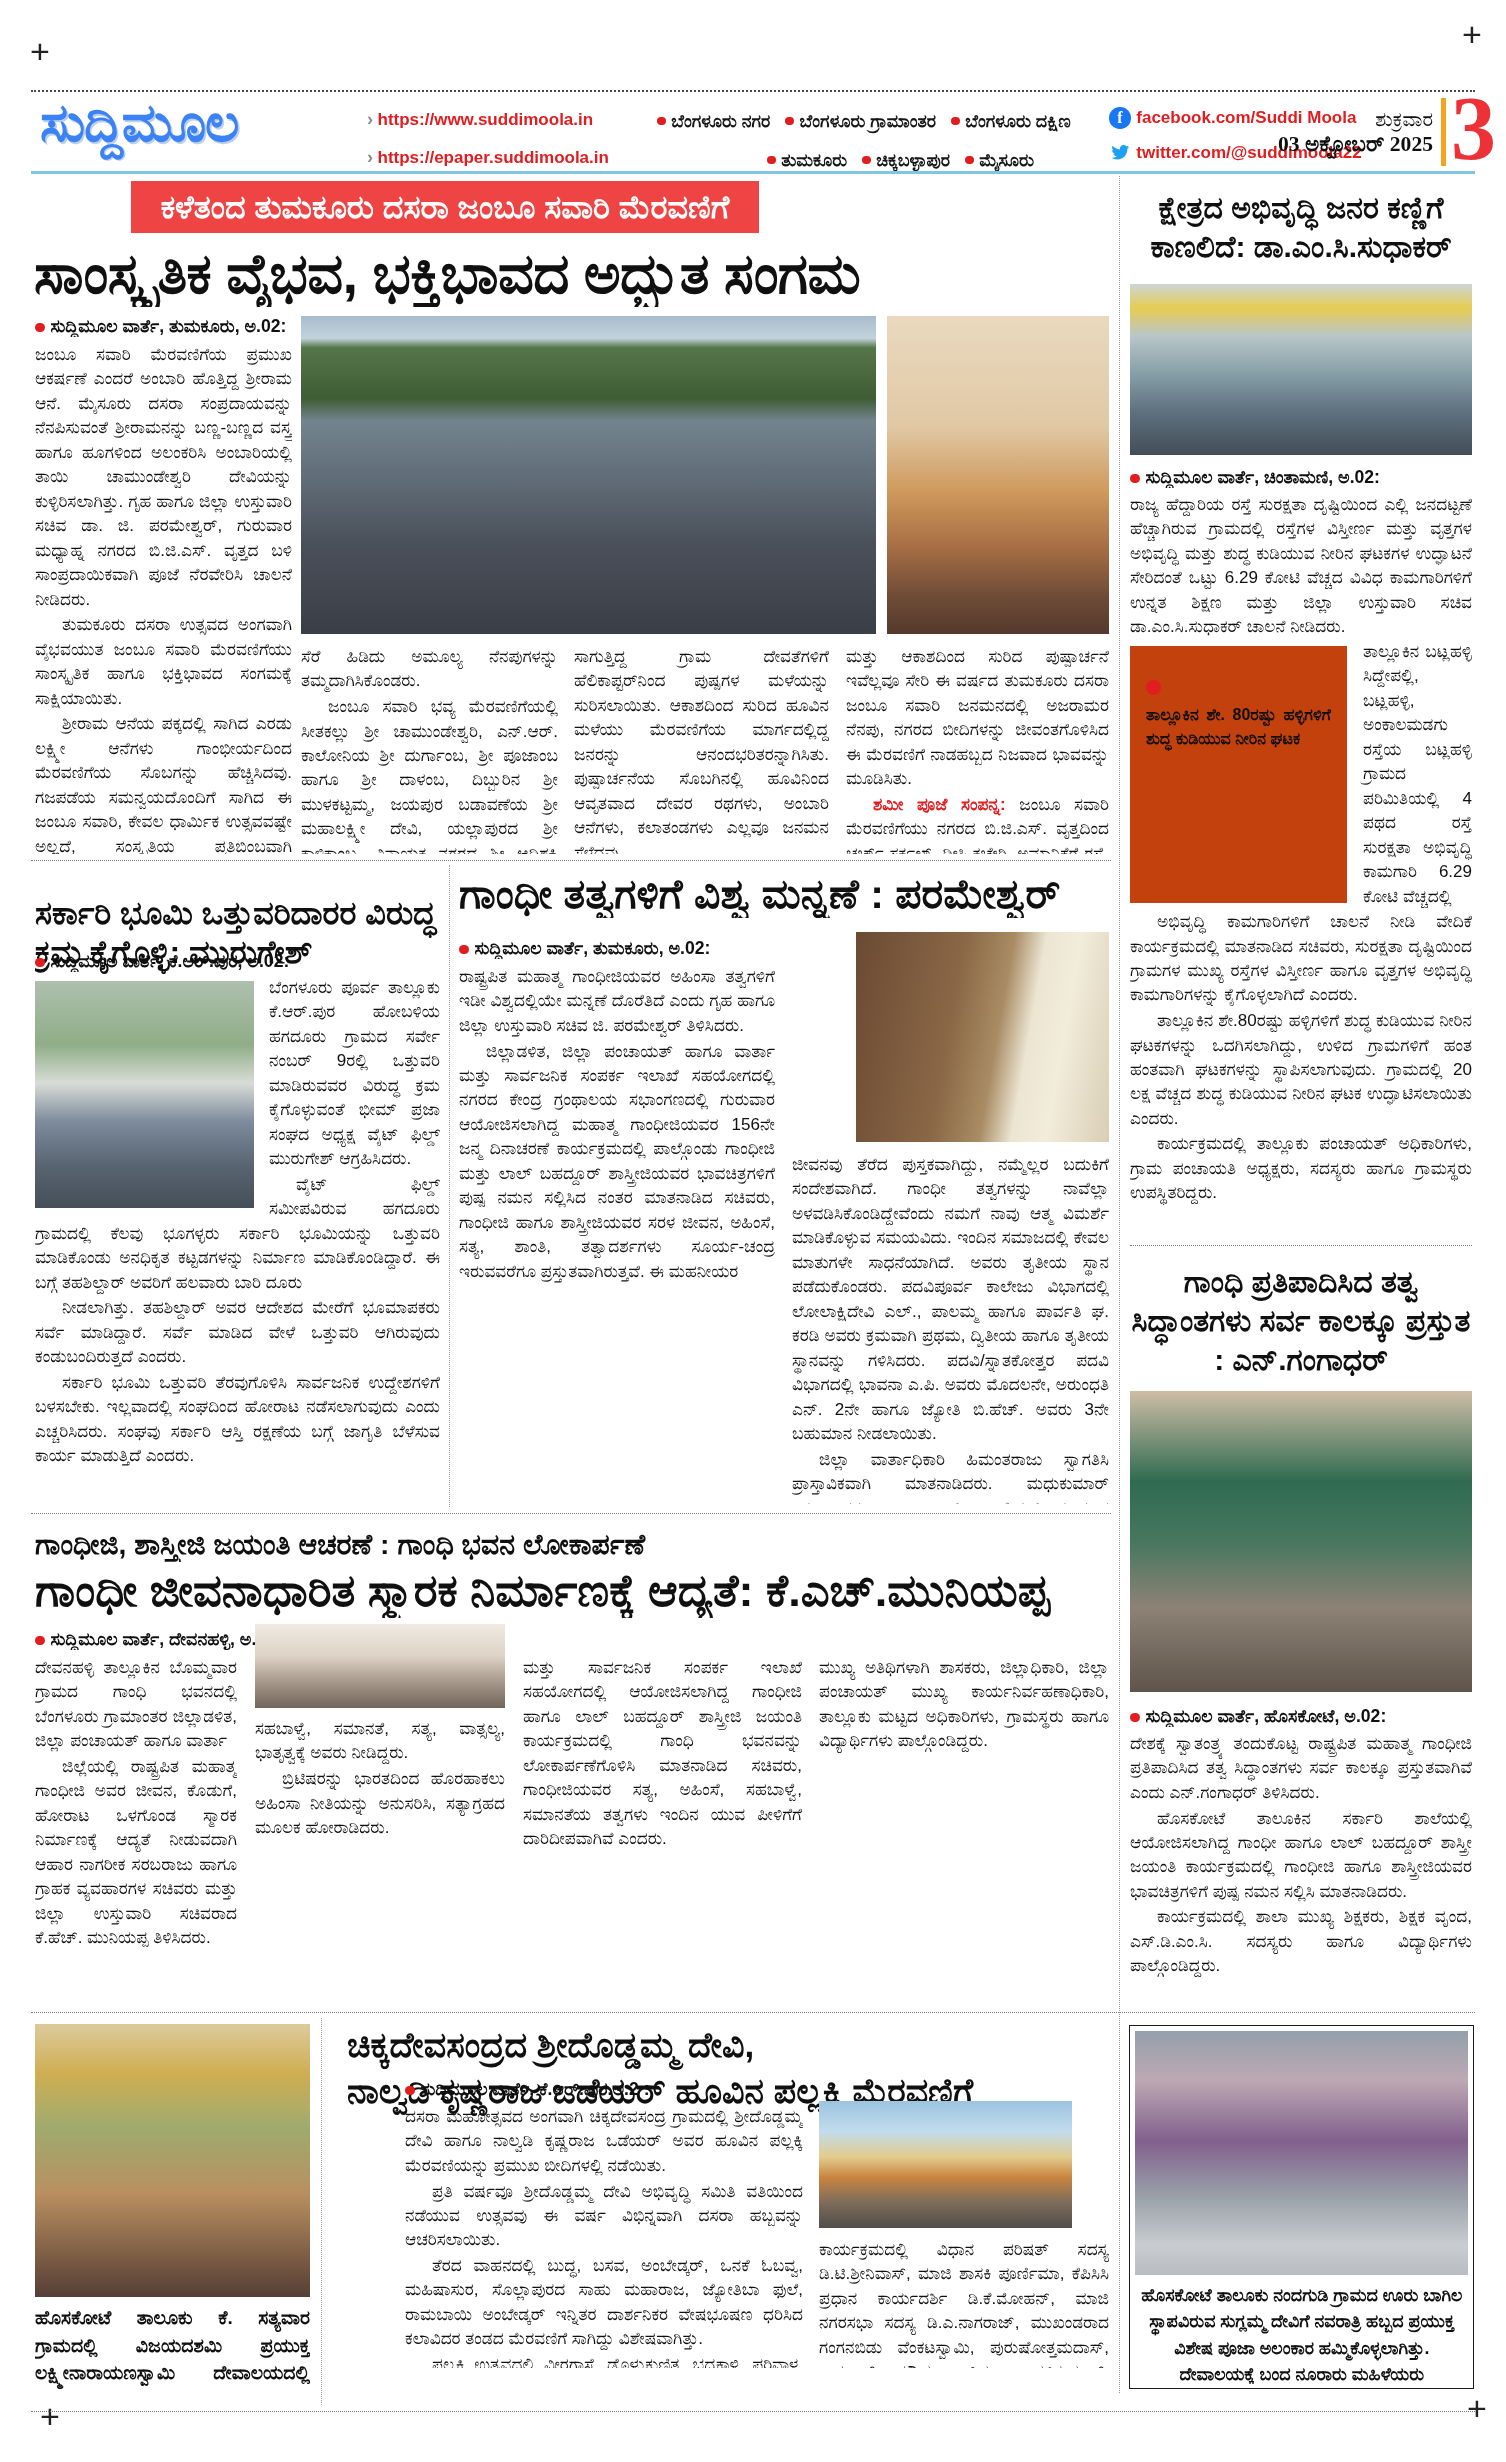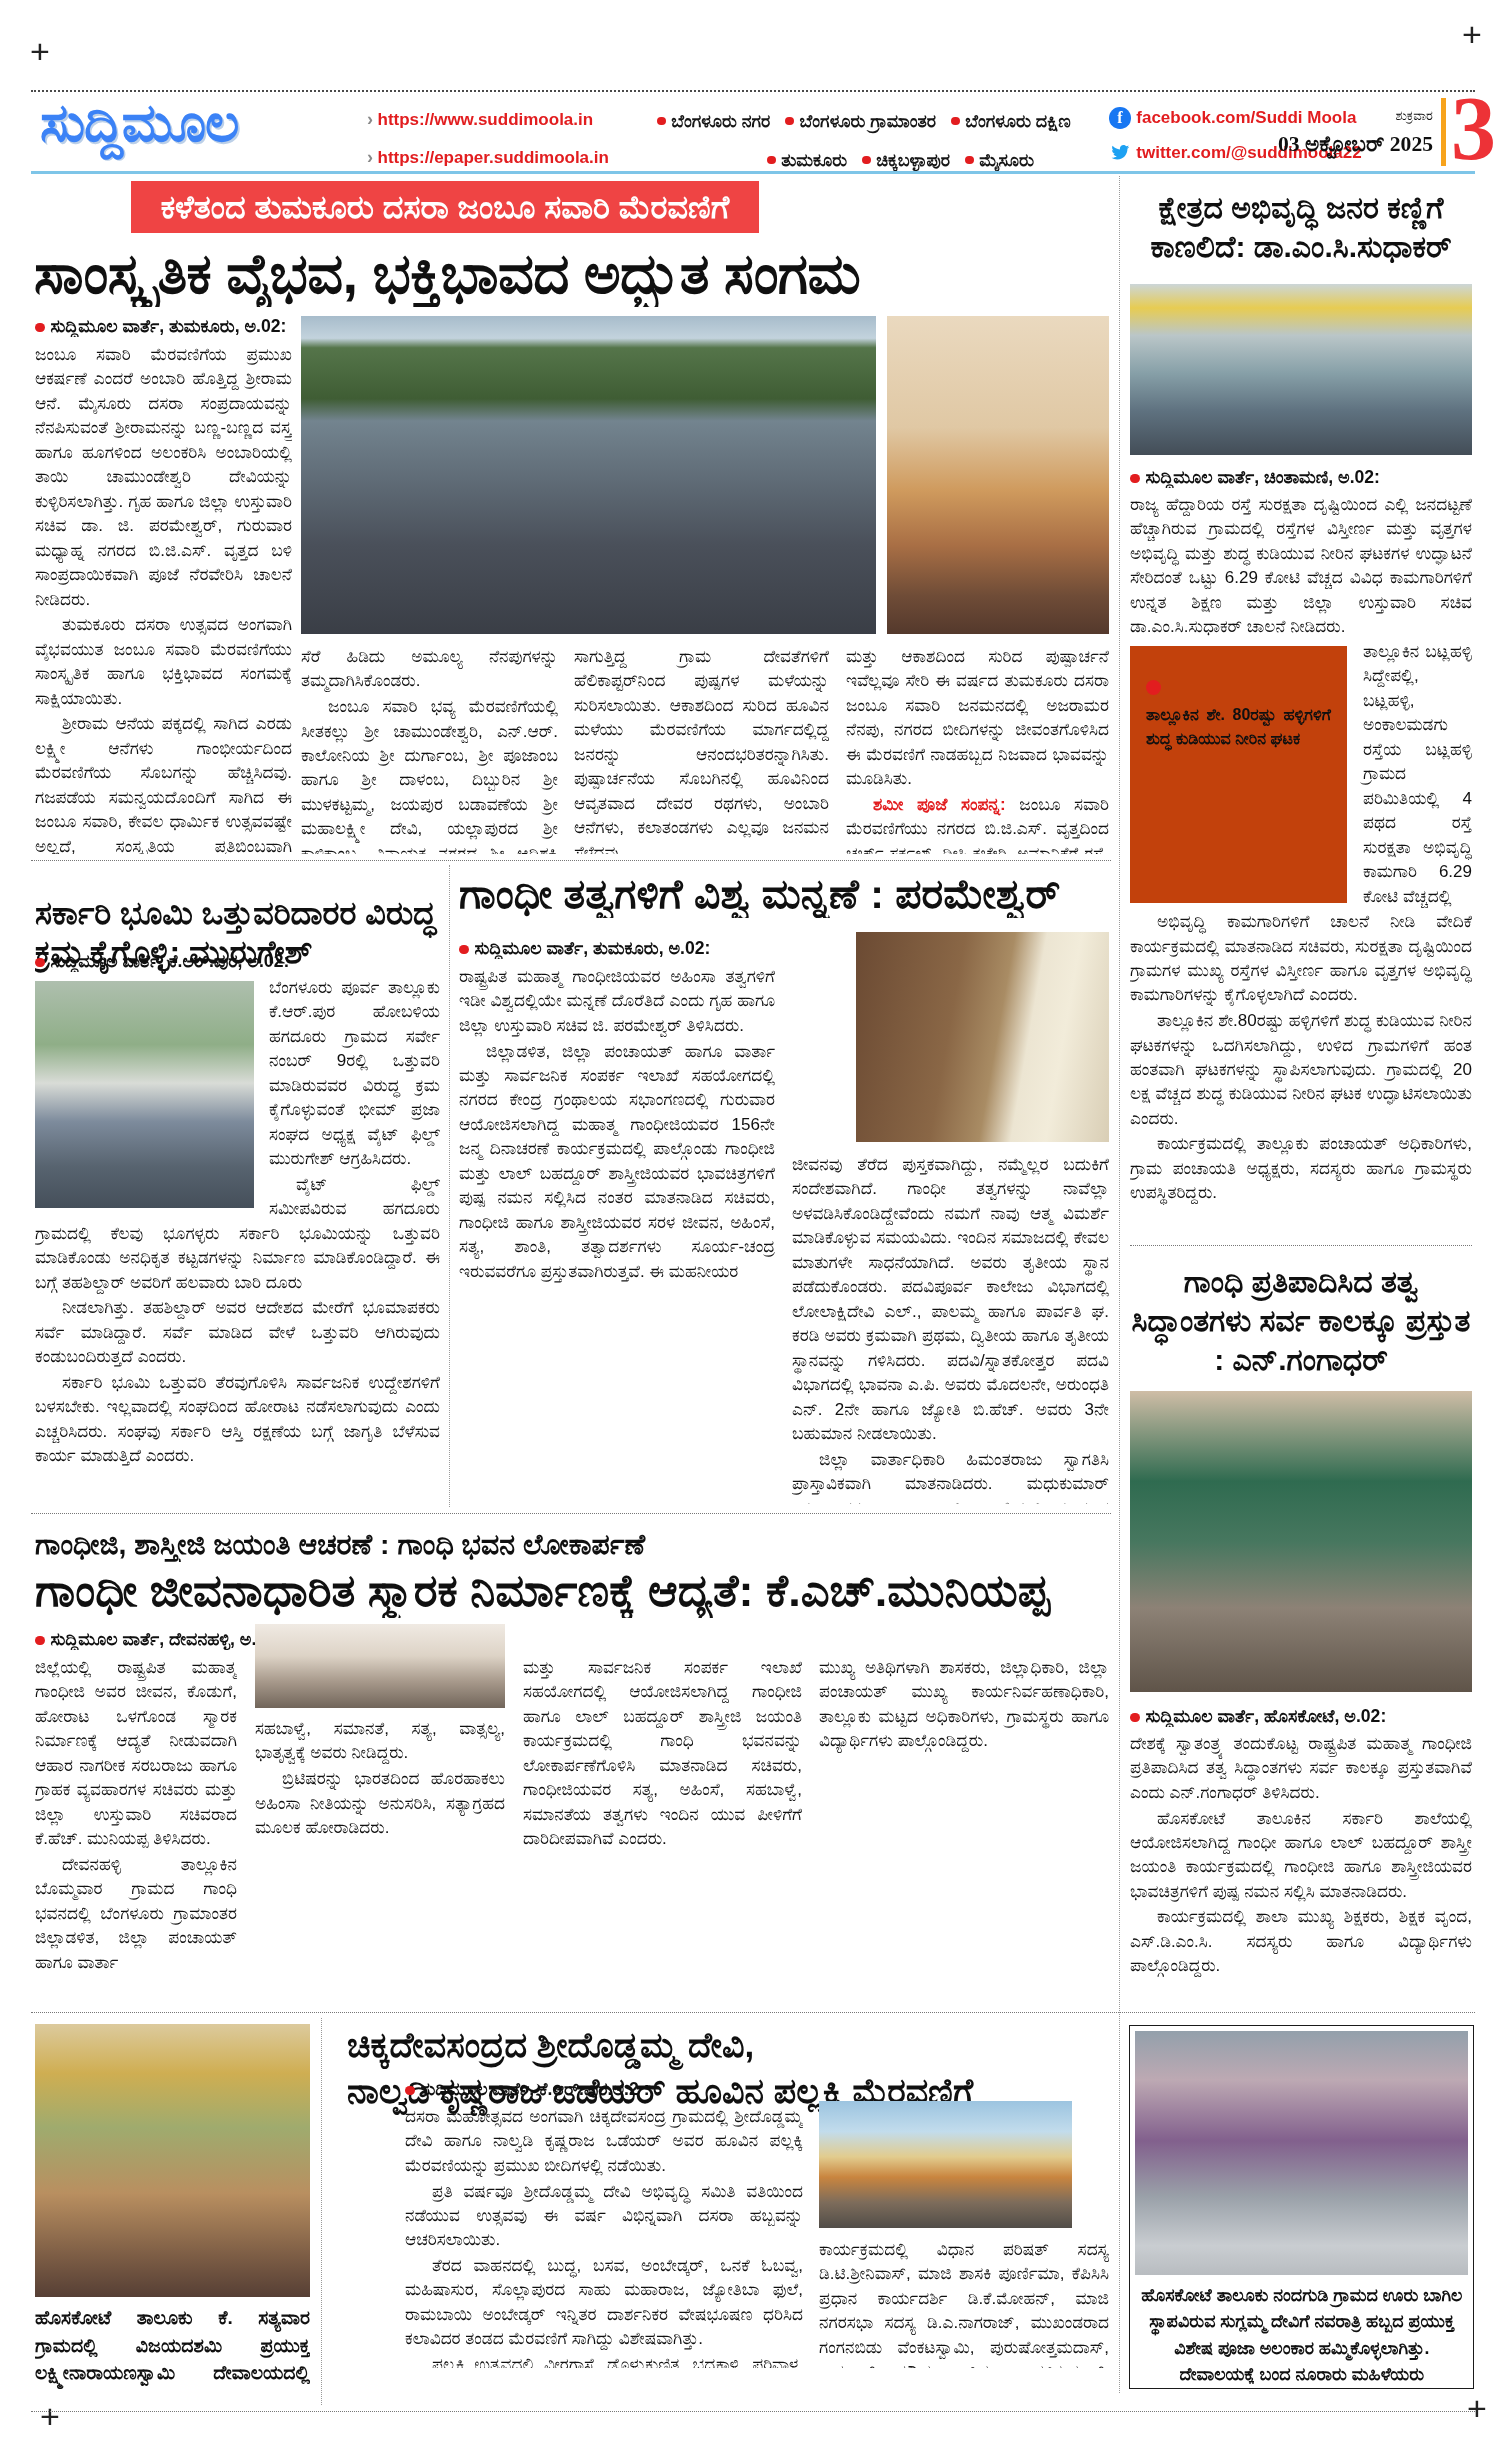--- a/index.html
+++ b/index.html
@@ -13,21 +13,21 @@
   .url-row{font-size:17px;color:#e21d1f;font-weight:bold;white-space:nowrap;}
   .chev{color:#8a8a8a;font-weight:bold;margin-right:4.5px;font-size:18px;}
   .nav-row{font-size:17.6px;font-weight:bold;color:#161616;text-align:right;white-space:nowrap;}
   .nav-item::before{content:"";display:inline-block;width:8.5px;height:8.5px;border-radius:50%;
         background:#e21d1f;margin:0 5.7px 2.3px 15px;vertical-align:middle;}
   .social-row{font-size:17px;color:#e21d1f;font-weight:bold;white-space:nowrap;display:flex;align-items:center;}
   .fb-ic{display:inline-flex;width:21.6px;height:21.6px;border-radius:50%;background:#1877f2;color:#fff;
         align-items:center;justify-content:center;font-size:16px;font-weight:bold;margin-right:5.7px;
         font-family:"Liberation Serif",serif;}
   .tw-ic{display:inline-flex;width:21.6px;height:17px;margin-right:5.7px;align-items:center;justify-content:center;}
-  .weekday{font-size:13px;text-align:right;}
+  .weekday{font-size:20px;text-align:right;}
   .dateline{font-size:21.6px;font-weight:bold;text-align:right;font-family:"Liberation Serif",serif;}
   .pgbar{background:#f7a31c;}
   .pgnum{font-size:90px;font-weight:bold;color:#ed3237;line-height:1;font-family:"Liberation Serif",serif;}
   .rule-dot-h{border-top:2.3px dotted #4a4a4a;height:0;}
   .rule-dot-h2{border-top:1.7px dotted #777;height:0;}
   .rule-dot-v{border-left:1.7px dotted #999;width:0;}
   .rule-blue{background:#7ec5e8;}
   
   .kicker{background:#ef4444;color:#fff;font-weight:bold;font-size:32px;
         display:flex;align-items:center;justify-content:center;white-space:nowrap;overflow:hidden;}
@@ -154,22 +154,22 @@
     <p>ಜೀವನವು ತೆರೆದ ಪುಸ್ತಕವಾಗಿದ್ದು, ನಮ್ಮೆಲ್ಲರ ಬದುಕಿಗೆ ಸಂದೇಶವಾಗಿದೆ. ಗಾಂಧೀ ತತ್ವಗಳನ್ನು ನಾವೆಲ್ಲಾ ಅಳವಡಿಸಿಕೊಂಡಿದ್ದೇವೆಂದು ನಮಗೆ ನಾವು ಆತ್ಮ ವಿಮರ್ಶೆ ಮಾಡಿಕೊಳ್ಳುವ ಸಮಯವಿದು. ಇಂದಿನ ಸಮಾಜದಲ್ಲಿ ಕೇವಲ ಮಾತುಗಳೇ ಸಾಧನೆಯಾಗಿದೆ. ಅವರು ತೃತೀಯ ಸ್ಥಾನ ಪಡೆದುಕೊಂಡರು. ಪದವಿಪೂರ್ವ ಕಾಲೇಜು ವಿಭಾಗದಲ್ಲಿ ಲೋಲಾಕ್ಷಿದೇವಿ ಎಲ್., ಪಾಲಮ್ಮ ಹಾಗೂ ಪಾರ್ವತಿ ಘ. ಕರಡಿ ಅವರು ಕ್ರಮವಾಗಿ ಪ್ರಥಮ, ದ್ವಿತೀಯ ಹಾಗೂ ತೃತೀಯ ಸ್ಥಾನವನ್ನು ಗಳಿಸಿದರು. ಪದವಿ/ಸ್ನಾತಕೋತ್ತರ ಪದವಿ ವಿಭಾಗದಲ್ಲಿ ಭಾವನಾ ಎ.ಪಿ. ಅವರು ಮೊದಲನೇ, ಅರುಂಧತಿ ಎನ್. 2ನೇ ಹಾಗೂ ಜ್ಯೋತಿ ಬಿ.ಹೆಚ್. ಅವರು 3ನೇ ಬಹುಮಾನ ನೀಡಲಾಯಿತು.</p>
     <p>ಜಿಲ್ಲಾ ವಾರ್ತಾಧಿಕಾರಿ ಹಿಮಂತರಾಜು ಸ್ವಾಗತಿಸಿ ಪ್ರಾಸ್ತಾವಿಕವಾಗಿ ಮಾತನಾಡಿದರು. ಮಧುಕುಮಾರ್ ನಿರೂಪಿಸಿದರು. ಡಾ: ಬಿ.ಆರ್. ಅಂಬೇಡ್ಕರ್ ಯುವಜನ ಮತ್ತು ಗ್ರಾಮೀಣಾಭಿವೃದ್ಧಿ ಸಂಸ್ಥೆಯ ರಾಜಶೇಖರ್ ವಂದಿಸಿದರು. ಕಾರ್ಯಕ್ರಮದಲ್ಲಿ ಜಿಲ್ಲಾಧಿಕಾರಿ ಶುಭ ಕಲ್ಯಾಣ್, ಜಿಲ್ಲಾ ಪೊಲೀಸ್ ವರಿಷ್ಠಾಧಿಕಾರಿ ಕೆ.ವಿ. ಅಶೋಕ್, ಜಿಲ್ಲಾ ಪಂಚಾಯತ್ ಮುಖ್ಯ ಕಾರ್ಯನಿರ್ವಹಣಾಧಿಕಾರಿ ಜಿ.ಪ್ರಭು, ಪಾಲಿಕೆ ಆಯುಕ್ತ ಬಿ.ವಿ. ಅಶ್ವಿಜ, ಅಪರ ಜಿಲ್ಲಾಧಿಕಾರಿ ಡಾ: ಎನ್. ತಿಪ್ಪೇಸ್ವಾಮಿ, ಸಚಿವರ ವಿಶೇಷ ಕರ್ತವ್ಯಾಧಿಕಾರಿ ನಾಗಣ್ಣ, ವಾರ್ತಾ ಇಲಾಖೆಯ ಆರ್. ರೂಪಕಲಾ, ವಿವಿಧ ಜಿಲ್ಲಾ ಮಟ್ಟದ ಅಧಿಕಾರಿಗಳು, ಶಾಲಾ-ಕಾಲೇಜಿನ ಪ್ರಾಂಶುಪಾಲರು ಸೇರಿದಂತೆ ವಿದ್ಯಾರ್ಥಿಗಳು ಹಾಜರಿದ್ದರು.</p>
   </div>
 
 <div class="abs rule-dot-h2" style="left:31px;top:1513px;width:1080px;"></div>
 
 <div class="abs kicker-plain" style="left:35px;top:1528px;width:1075px;">ಗಾಂಧೀಜಿ, ಶಾಸ್ತ್ರೀಜಿ ಜಯಂತಿ ಆಚರಣೆ : ಗಾಂಧಿ ಭವನ ಲೋಕಾರ್ಪಣೆ</div>
 <div class="abs hl-lg" style="left:35px;top:1565px;width:1075px;" actable="false">ಗಾಂಧೀ ಜೀವನಾಧಾರಿತ ಸ್ಮಾರಕ ನಿರ್ಮಾಣಕ್ಕೆ ಆದ್ಯತೆ: ಕೆ.ಎಚ್.ಮುನಿಯಪ್ಪ</div>
 <div class="abs byline" style="left:35px;top:1629px;width:244px;">ಸುದ್ದಿಮೂಲ ವಾರ್ತೆ, ದೇವನಹಳ್ಳಿ, ಅ.02:</div>
 <div class="abs body-text" style="left:35px;top:1656px;width:202px;height:346px;">
+    <p>ದೇವನಹಳ್ಳಿ ತಾಲ್ಲೂಕಿನ ಬೊಮ್ಮವಾರ ಗ್ರಾಮದ ಗಾಂಧಿ ಭವನದಲ್ಲಿ ಬೆಂಗಳೂರು ಗ್ರಾಮಾಂತರ ಜಿಲ್ಲಾಡಳಿತ, ಜಿಲ್ಲಾ ಪಂಚಾಯತ್ ಹಾಗೂ ವಾರ್ತಾ</p>
     <p>ಜಿಲ್ಲೆಯಲ್ಲಿ ರಾಷ್ಟ್ರಪಿತ ಮಹಾತ್ಮ ಗಾಂಧೀಜಿ ಅವರ ಜೀವನ, ಕೊಡುಗೆ, ಹೋರಾಟ ಒಳಗೊಂಡ ಸ್ಮಾರಕ ನಿರ್ಮಾಣಕ್ಕೆ ಆದ್ಯತೆ ನೀಡುವದಾಗಿ ಆಹಾರ ನಾಗರೀಕ ಸರಬರಾಜು ಹಾಗೂ ಗ್ರಾಹಕ ವ್ಯವಹಾರಗಳ ಸಚಿವರು ಮತ್ತು ಜಿಲ್ಲಾ ಉಸ್ತುವಾರಿ ಸಚಿವರಾದ ಕೆ.ಹೆಚ್. ಮುನಿಯಪ್ಪ ತಿಳಿಸಿದರು.</p>
-    <p>ದೇವನಹಳ್ಳಿ ತಾಲ್ಲೂಕಿನ ಬೊಮ್ಮವಾರ ಗ್ರಾಮದ ಗಾಂಧಿ ಭವನದಲ್ಲಿ ಬೆಂಗಳೂರು ಗ್ರಾಮಾಂತರ ಜಿಲ್ಲಾಡಳಿತ, ಜಿಲ್ಲಾ ಪಂಚಾಯತ್ ಹಾಗೂ ವಾರ್ತಾ</p>
   </div>
 <div class="photo ph-muni" style="left:255px;top:1624px;width:250px;height:84px;"></div>
 <div class="abs body-text" style="left:255px;top:1717px;width:250px;height:284px;">
     <p>ಸಹಬಾಳ್ವೆ, ಸಮಾನತೆ, ಸತ್ಯ, ವಾತ್ಸಲ್ಯ, ಭಾತೃತ್ವಕ್ಕೆ ಅವರು ನೀಡಿದ್ದರು.</p>
     <p>ಬ್ರಿಟಿಷರನ್ನು ಭಾರತದಿಂದ ಹೊರಹಾಕಲು ಅಹಿಂಸಾ ನೀತಿಯನ್ನು ಅನುಸರಿಸಿ, ಸತ್ಯಾಗ್ರಹದ ಮೂಲಕ ಹೋರಾಡಿದರು.</p>
   </div>
 <div class="abs body-text" style="left:523px;top:1656px;width:279px;height:346px;">
     <p>ಮತ್ತು ಸಾರ್ವಜನಿಕ ಸಂಪರ್ಕ ಇಲಾಖೆ ಸಹಯೋಗದಲ್ಲಿ ಆಯೋಜಿಸಲಾಗಿದ್ದ ಗಾಂಧೀಜಿ ಹಾಗೂ ಲಾಲ್ ಬಹದ್ದೂರ್ ಶಾಸ್ತ್ರೀಜಿ ಜಯಂತಿ ಕಾರ್ಯಕ್ರಮದಲ್ಲಿ ಗಾಂಧಿ ಭವನವನ್ನು ಲೋಕಾರ್ಪಣೆಗೊಳಿಸಿ ಮಾತನಾಡಿದ ಸಚಿವರು, ಗಾಂಧೀಜಿಯವರ ಸತ್ಯ, ಅಹಿಂಸೆ, ಸಹಬಾಳ್ವೆ, ಸಮಾನತೆಯ ತತ್ವಗಳು ಇಂದಿನ ಯುವ ಪೀಳಿಗೆಗೆ ದಾರಿದೀಪವಾಗಿವೆ ಎಂದರು.</p>
   </div>
 <div class="abs body-text" style="left:819px;top:1656px;width:290px;height:346px;">

